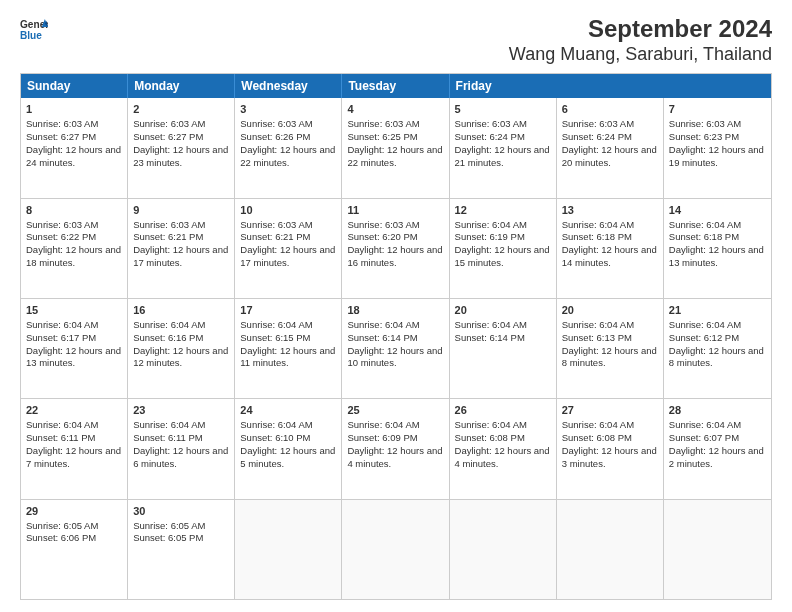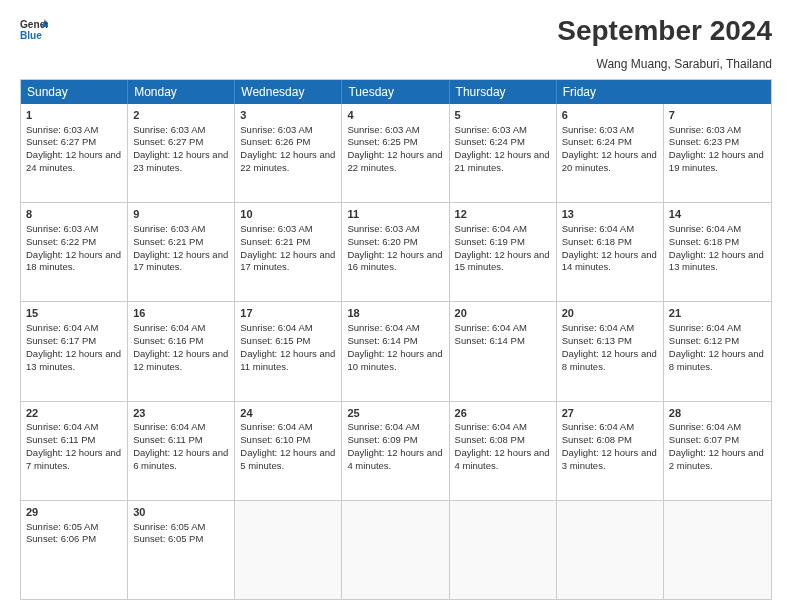--- a/index.html
+++ b/index.html
@@ -29,45 +29,45 @@
       gap: 4px;
     }
     .logo-icon {
       width: 28px;
       height: 28px;
     }
     .title-block {
       text-align: right;
     }
     .month-title {
-      font-size: 28px;
+      font-size: 24px;
       font-weight: bold;
       color: #333;
       line-height: 1.1;
     }
     .location {
-      font-size: 12px;
+      font-size: 18px;
       color: #333;
-      margin-top: 10px;
+      margin-top: 2px;
     }
     .calendar {
       flex: 1;
       display: flex;
       flex-direction: column;
       border: 1px solid #ccc;
     }
     .cal-header {
       display: grid;
       grid-template-columns: repeat(7, 1fr);
       background: #1a6db5;
     }
     .cal-header-cell {
       color: #fff;
       font-size: 12px;
-      font-weight: normal;
+      font-weight: bold;
       padding: 5px 6px;
       border-right: 1px solid #3a8dd5;
       text-align: left;
     }
     .cal-header-cell:last-child { border-right: none; }
     .cal-body {
       flex: 1;
       display: flex;
       flex-direction: column;
     }
@@ -115,21 +115,20 @@
       <div class="location">Wang Muang, Saraburi, Thailand</div>
     </div>
   </div>
 
   <div class="calendar">
     <div class="cal-header">
       <div class="cal-header-cell">Sunday</div>
       <div class="cal-header-cell">Monday</div>
       <div class="cal-header-cell">Wednesday</div>
       <div class="cal-header-cell">Tuesday</div>
-      <div class="cal-header-cell">Thursday</div>
       <div class="cal-header-cell">Friday</div>
     </div>
     <div class="cal-body" id="cal-body">
     <div class="cal-row">
           <div class="cal-cell"><span class="day-num">1</span><span>Sunrise: 6:03 AM</span><br><span>Sunset: 6:27 PM</span><br><span>Daylight: 12 hours and 24 minutes.</span></div>
           <div class="cal-cell"><span class="day-num">2</span><span>Sunrise: 6:03 AM</span><br><span>Sunset: 6:27 PM</span><br><span>Daylight: 12 hours and 23 minutes.</span></div>
           <div class="cal-cell"><span class="day-num">3</span><span>Sunrise: 6:03 AM</span><br><span>Sunset: 6:26 PM</span><br><span>Daylight: 12 hours and 22 minutes.</span></div>
           <div class="cal-cell"><span class="day-num">4</span><span>Sunrise: 6:03 AM</span><br><span>Sunset: 6:25 PM</span><br><span>Daylight: 12 hours and 22 minutes.</span></div>
           <div class="cal-cell"><span class="day-num">5</span><span>Sunrise: 6:03 AM</span><br><span>Sunset: 6:24 PM</span><br><span>Daylight: 12 hours and 21 minutes.</span></div>
           <div class="cal-cell"><span class="day-num">6</span><span>Sunrise: 6:03 AM</span><br><span>Sunset: 6:24 PM</span><br><span>Daylight: 12 hours and 20 minutes.</span></div>

